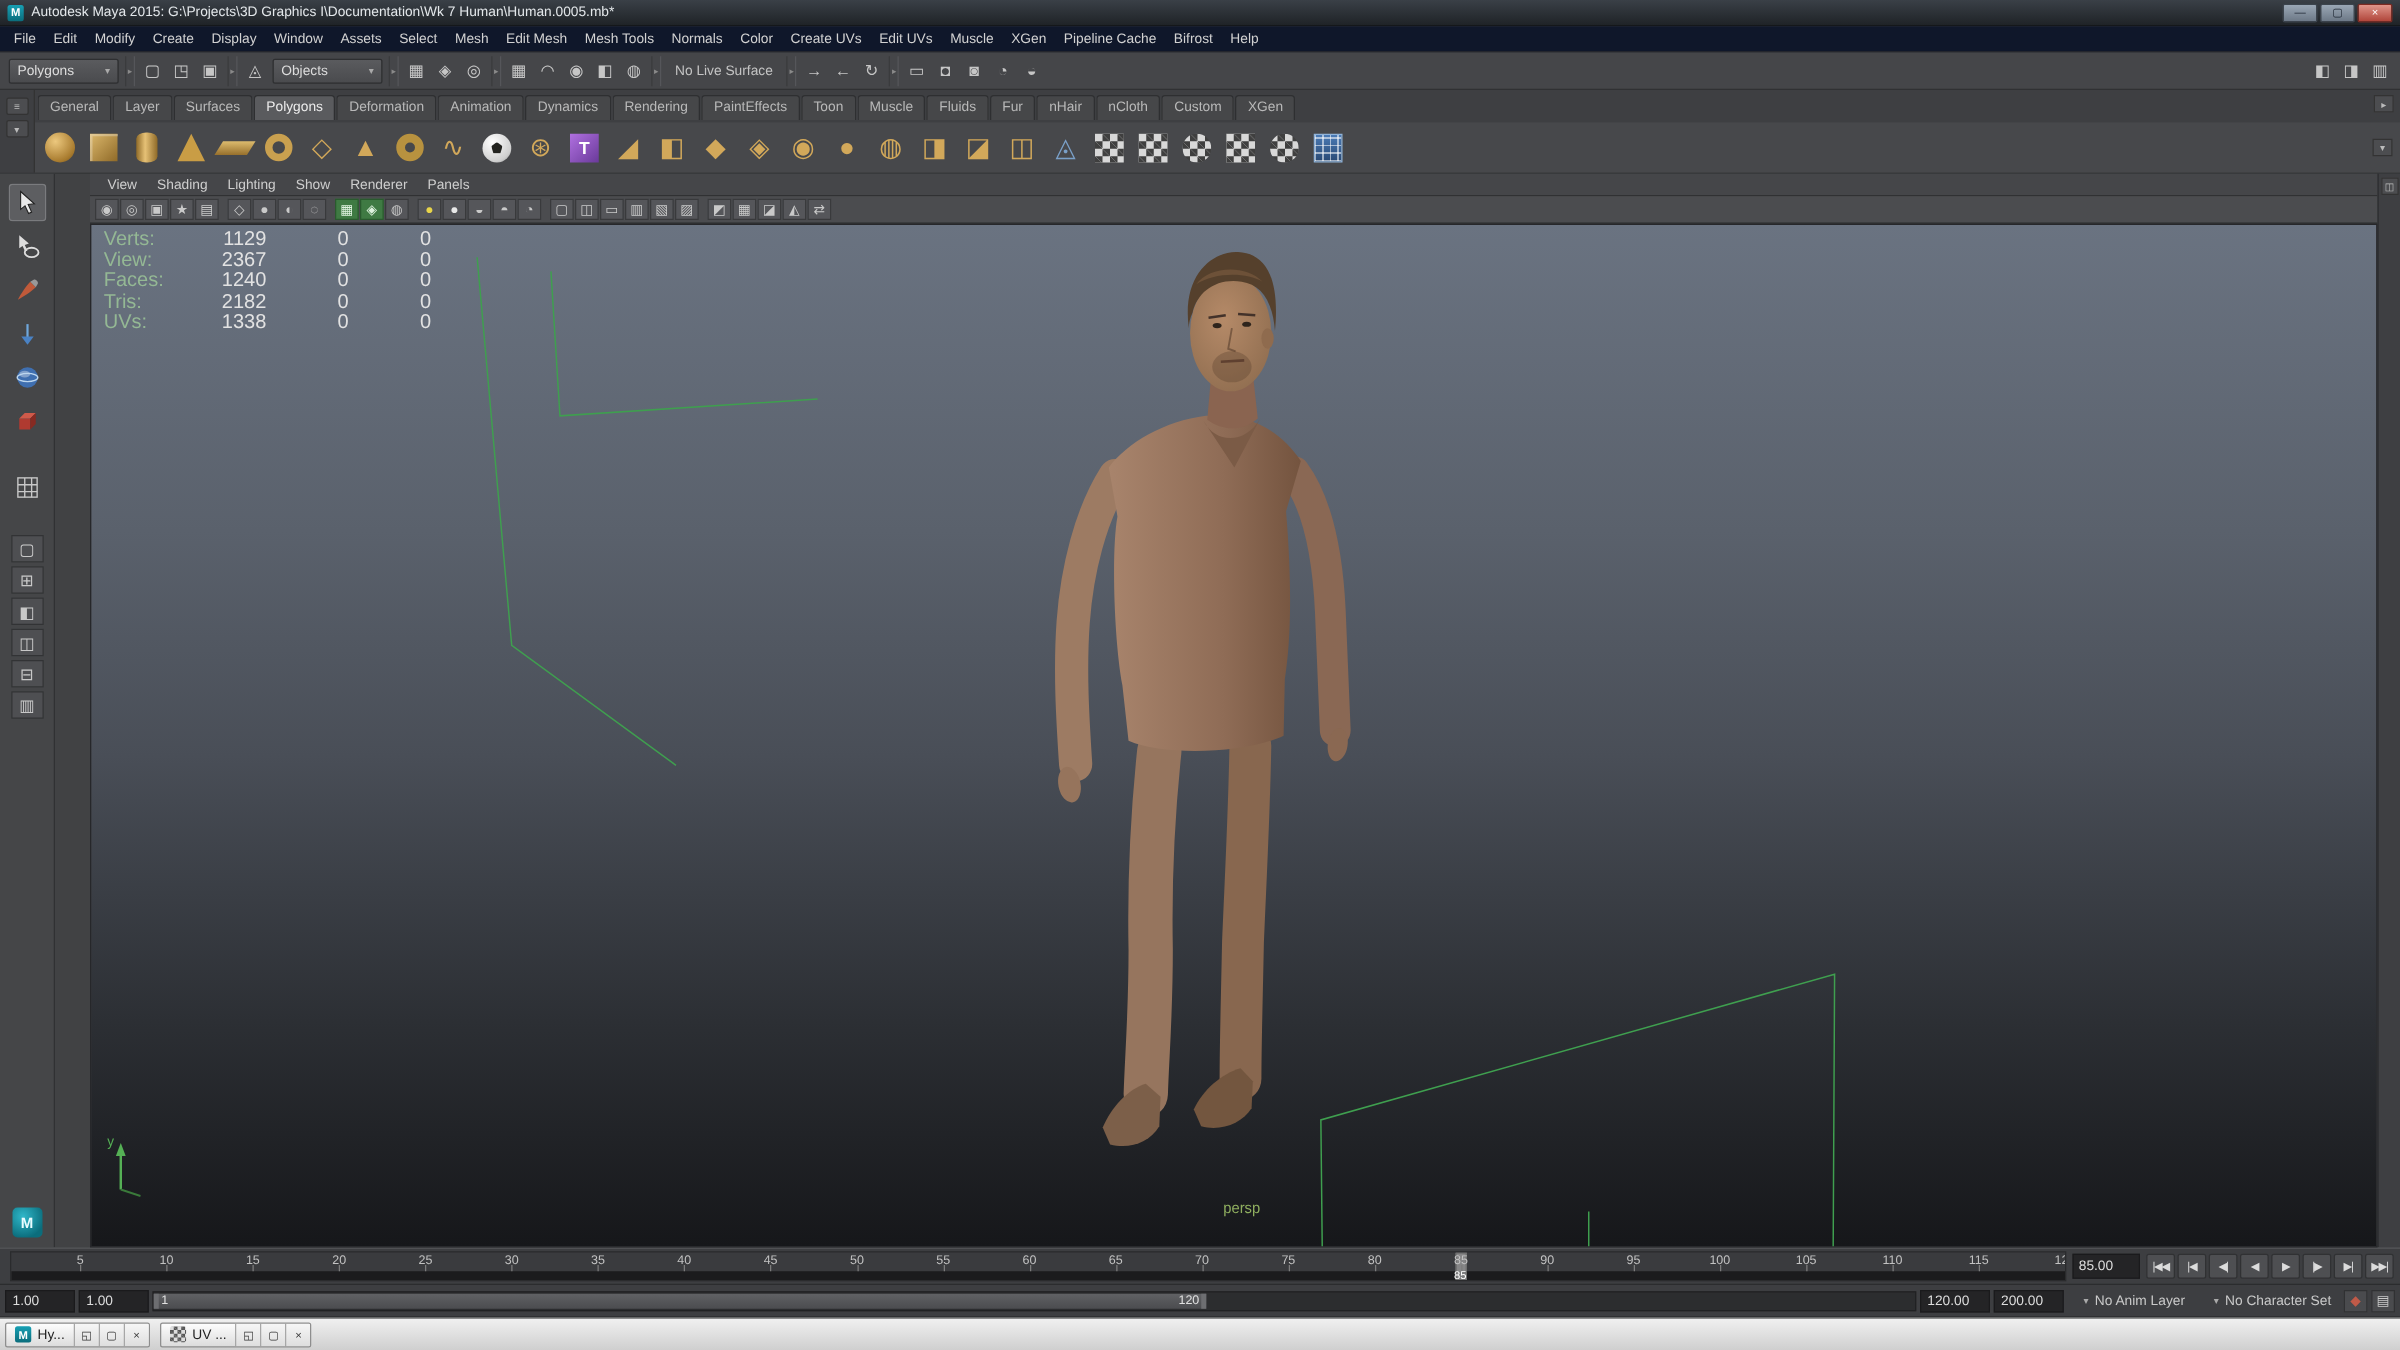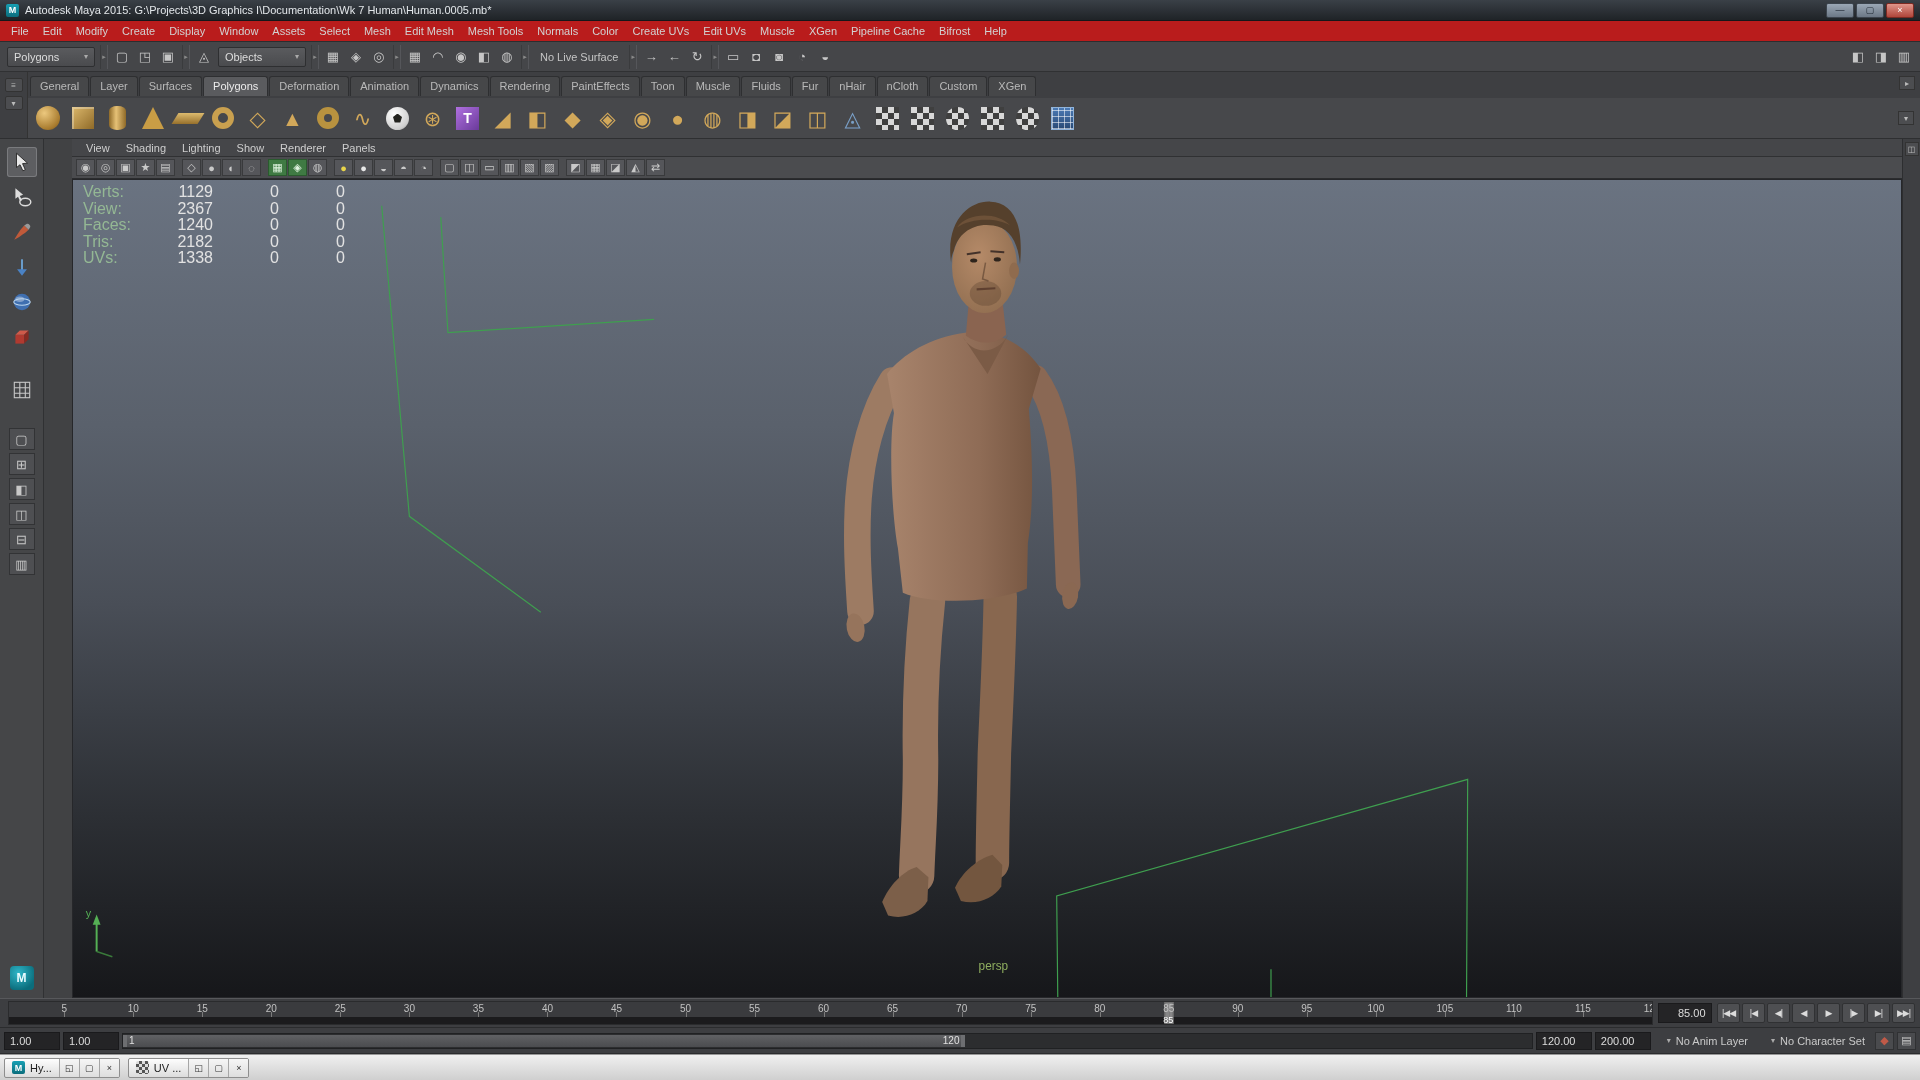--- a/index.html
+++ b/index.html
@@ -17,21 +17,21 @@
     border-bottom:1px solid #14171a; }
   .title-ico { width:13px; height:13px; border-radius:2px; background:linear-gradient(#17a0b4,#0b6d7c);
     color:#fff; font-size:9px; font-weight:bold; display:flex; align-items:center; justify-content:center; }
   .title-text { flex:1; white-space:nowrap; overflow:hidden; }
   .win-btns { display:flex; gap:2px; }
   .win-btn { width:28px; height:15px; border-radius:2px; display:flex; align-items:center; justify-content:center;
     font-size:9px; color:#1c2530; background:linear-gradient(#9aa7b5,#6c7886); border:1px solid #3c444d; }
   .win-btn.close-button { background:linear-gradient(#e0958a,#b0453a); color:#fff; border-color:#7c2a22; }
 
   
-  .menubar { flex:none; height:21px; background:#b91c1c; border-bottom:1px solid #2c2d2f;
+  .menubar { flex:none; height:21px; background:#0f172a; border-bottom:1px solid #2c2d2f;
     display:flex; align-items:center; padding-left:4px; }
   .menu-item { padding:3px 7px; color:#d2d2d2; white-space:nowrap; }
 
   
   .statusline { flex:none; height:30px; background:#454649; border-bottom:1px solid #303133;
     display:flex; align-items:center; padding:0 5px; gap:1px; }
   .sl-dropdown { height:20px; min-width:88px; background:linear-gradient(#5a5b5e,#4a4b4e);
     border:1px solid #2e2f31; border-radius:2px; display:flex; align-items:center;
     justify-content:space-between; padding:0 6px; margin:0 2px; color:#ddd; }
   .dd-caret { font-size:8px; color:#aaa; margin-left:6px; }
@@ -128,21 +128,21 @@
     border-top:1px solid #57585b; border-bottom:1px solid #2b2c2e; }
   .time-slider { flex:1; position:relative; margin:2px 2px 2px 8px; background:#3a3b3e;
     border:1px solid #2a2b2d; overflow:hidden; }
   .tick-label { position:absolute; top:1px; transform:translateX(-50%); font-size:10px; color:#c2c2c2; }
   .tick-line { position:absolute; bottom:7px; width:1px; height:5px; background:#7c7c7c; }
   .time-strip { position:absolute; left:0; right:0; bottom:0; height:7px; background:#1b1b1d; }
   .frame-marker { position:absolute; top:0; bottom:0; width:9px; transform:translateX(-50%);
     background:rgba(160,160,160,.75); border:1px solid #6f6f6f; }
   .frame-marker-label { position:absolute; bottom:-1px; transform:translateX(-55%); font-size:9px; color:#fff; z-index:2; }
   .time-field { width:54px; margin:4px 3px; background:#242426; border:1px solid #1a1a1c;
-    color:#ddd; display:flex; align-items:center; padding:0 19px; }
+    color:#ddd; display:flex; align-items:center; padding:0 4px; }
   .playback { display:flex; align-items:center; gap:2px; padding:0 5px 0 2px; }
   .pb-btn { min-width:23px; height:20px; padding:0 2px; background:#4e4f52; border:1px solid #303133;
     border-radius:2px; color:#dcdcdc; font-size:9px; letter-spacing:-1px;
     display:flex; align-items:center; justify-content:center; }
 
   
   .rangerow { flex:none; height:26px; background:#3d3e41; display:flex; align-items:center;
     padding:0 4px; gap:3px; border-bottom:1px solid #2b2c2e; }
   .range-field { width:56px; height:18px; background:#242426; border:1px solid #1a1a1c;
     color:#ddd; display:flex; align-items:center; padding:0 5px; }

